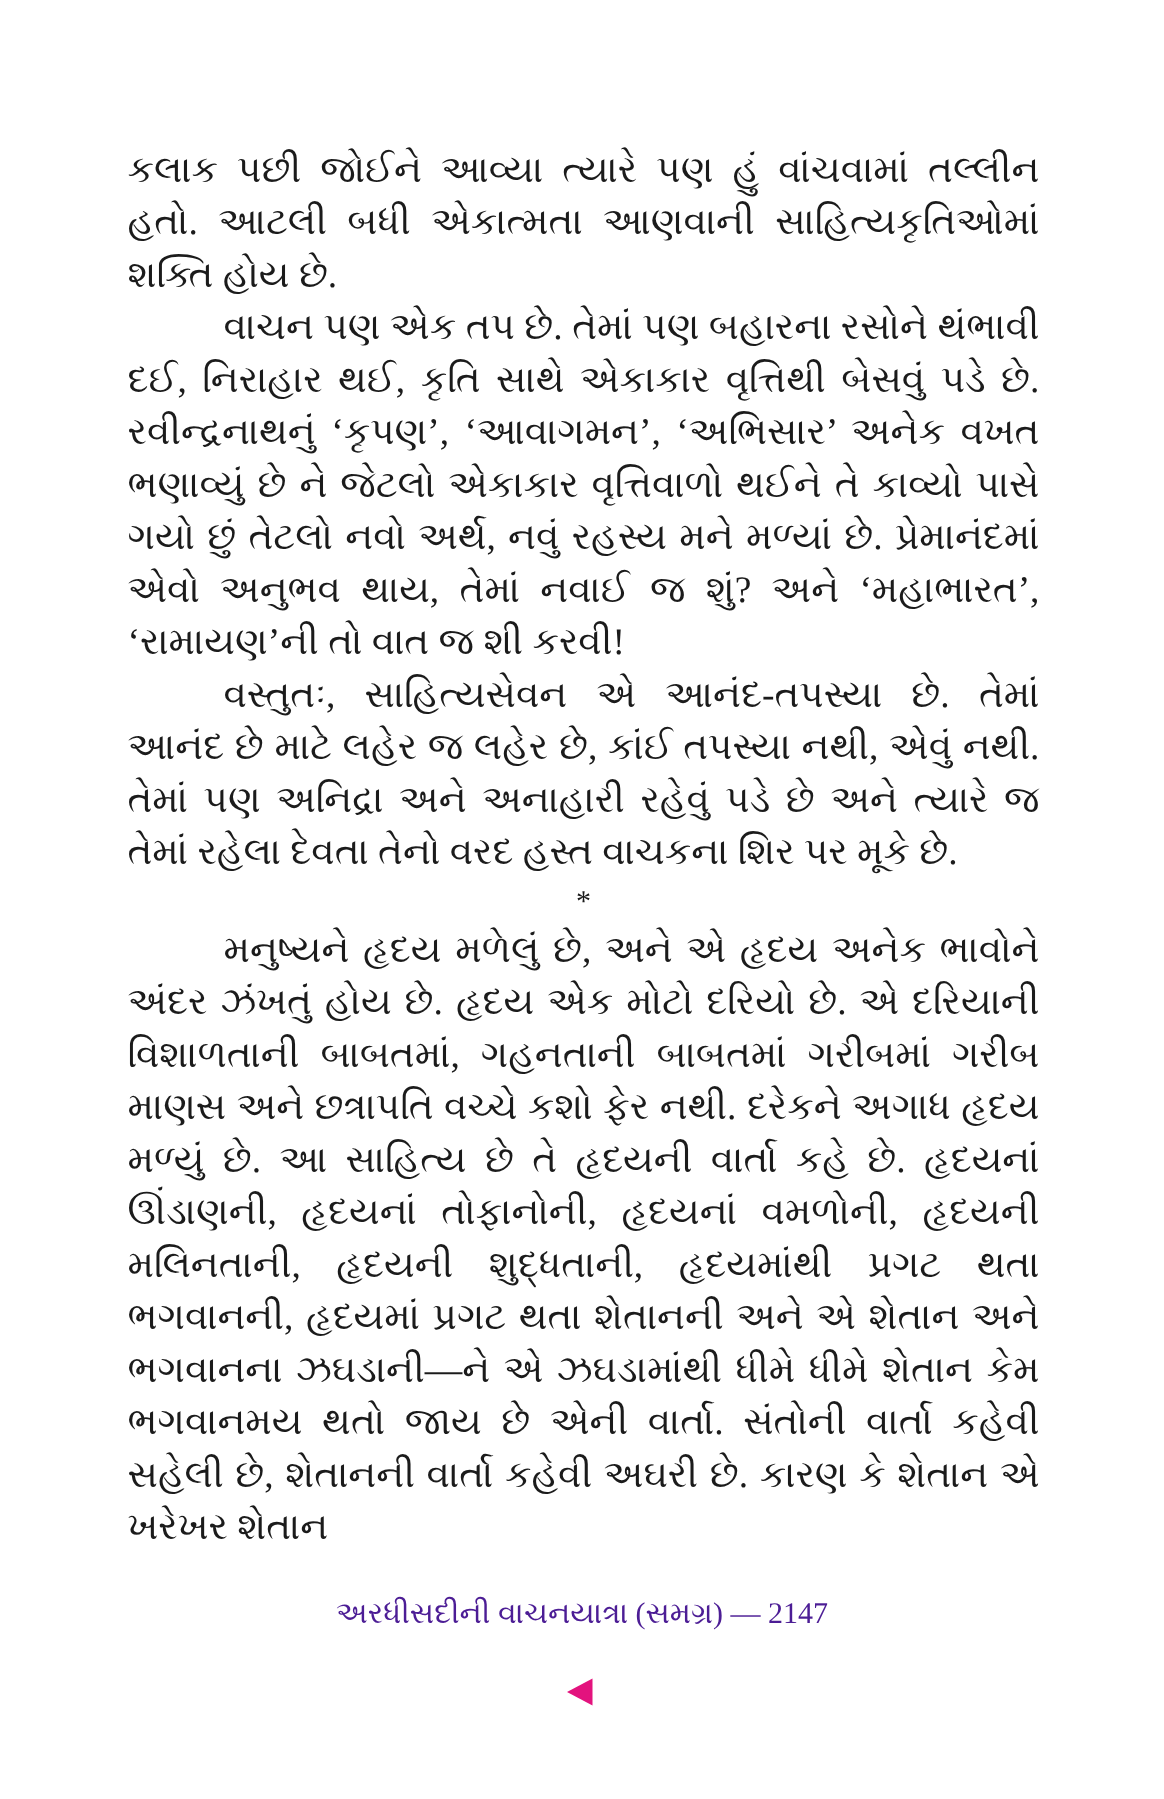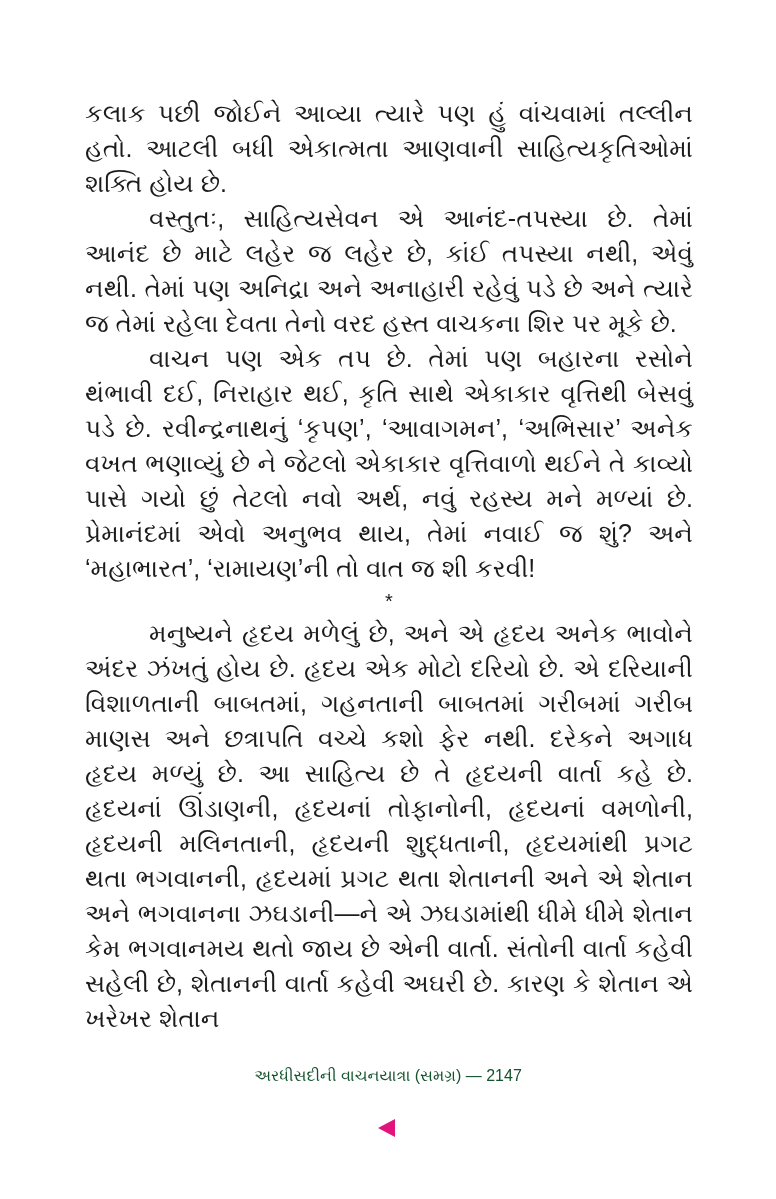--- a/index.html
+++ b/index.html
@@ -2,21 +2,21 @@
 <html lang="gu"><head>
 <meta charset="utf-8">
 <style>
   html, body { margin: 0; padding: 0; background: #e8e8e8; }
   .page {
     position: relative;
     width: 776px;
     height: 1199px;
     margin: 0 auto;
     background: #ffffff;
-    font-family: Liberation Sans, sans-serif;
+    font-family: Liberation Serif, serif;
     color: #1b1b1b;
     overflow: hidden;
   }
   .text-block {
     position: absolute;
     left: 85px;
     top: 96px;
     width: 608px;
     font-size: 25px;
     line-height: 35px;
@@ -30,44 +30,44 @@
     line-height: 30px;
     margin: 2px 0 3px 0;
     text-indent: 0 !important;
   }
   .footer {
     position: absolute;
     left: 0;
     right: 0;
     top: 1066px;
     text-align: center;
-    font-size: 16px;
+    font-size: 20px;
     line-height: 20px;
-    color: #14532d;
+    color: #4c1d95;
   }
   .back-triangle {
     position: absolute;
     top: 1119px;
     left: 378px;
     width: 0;
     height: 0;
     border-top: 9px solid transparent;
     border-bottom: 9px solid transparent;
     border-right: 17px solid #e3137e; 
   }
 </style>
 </head>
 <body>
 
 <div class="page" style="background: rgb(255, 255, 255); color: rgb(27, 27, 27);">
 
   <div class="text-block">
     <p>કલાક પછી જોઈને આવ્યા ત્યારે પણ હું વાંચવામાં તલ્લીન હતો. આટલી બધી એકાત્મતા આણવાની સાહિત્યકૃતિઓમાં શક્તિ હોય છે.</p>
+    <p class="indent">વાચન પણ એક તપ છે. તેમાં પણ બહારના રસોને થંભાવી દઈ, નિરાહાર થઈ, કૃતિ સાથે એકાકાર વૃત્તિથી બેસવું પડે છે. રવીન્દ્રનાથનું ‘કૃપણ’, ‘આવાગમન’, ‘અભિસાર’ અનેક વખત ભણાવ્યું છે ને જેટલો એકાકાર વૃત્તિવાળો થઈને તે કાવ્યો પાસે ગયો છું તેટલો નવો અર્થ, નવું રહસ્ય મને મળ્યાં છે. પ્રેમાનંદમાં એવો અનુભવ થાય, તેમાં નવાઈ જ શું? અને ‘મહાભારત’, ‘રામાયણ’ની તો વાત જ શી કરવી!</p>
     <p class="indent">વસ્તુતઃ, સાહિત્યસેવન એ આનંદ-તપસ્યા છે. તેમાં આનંદ છે માટે લહેર જ લહેર છે, કાંઈ તપસ્યા નથી, એવું નથી. તેમાં પણ અનિદ્રા અને અનાહારી રહેવું પડે છે અને ત્યારે જ તેમાં રહેલા દેવતા તેનો વરદ હસ્ત વાચકના શિર પર મૂકે છે.</p>
-    <p class="indent">વાચન પણ એક તપ છે. તેમાં પણ બહારના રસોને થંભાવી દઈ, નિરાહાર થઈ, કૃતિ સાથે એકાકાર વૃત્તિથી બેસવું પડે છે. રવીન્દ્રનાથનું ‘કૃપણ’, ‘આવાગમન’, ‘અભિસાર’ અનેક વખત ભણાવ્યું છે ને જેટલો એકાકાર વૃત્તિવાળો થઈને તે કાવ્યો પાસે ગયો છું તેટલો નવો અર્થ, નવું રહસ્ય મને મળ્યાં છે. પ્રેમાનંદમાં એવો અનુભવ થાય, તેમાં નવાઈ જ શું? અને ‘મહાભારત’, ‘રામાયણ’ની તો વાત જ શી કરવી!</p>
     <p class="separator">*</p>
     <p class="indent">મનુષ્યને હૃદય મળેલું છે, અને એ હૃદય અનેક ભાવોને અંદર ઝંખતું હોય છે. હૃદય એક મોટો દરિયો છે. એ દરિયાની વિશાળતાની બાબતમાં, ગહનતાની બાબતમાં ગરીબમાં ગરીબ માણસ અને છત્રાપતિ વચ્ચે કશો ફેર નથી. દરેકને અગાધ હૃદય મળ્યું છે. આ સાહિત્ય છે તે હૃદયની વાર્તા કહે છે. હૃદયનાં ઊંડાણની, હૃદયનાં તોફાનોની, હૃદયનાં વમળોની, હૃદયની મલિનતાની, હૃદયની શુદ્ધતાની, હૃદયમાંથી પ્રગટ થતા ભગવાનની, હૃદયમાં પ્રગટ થતા શેતાનની અને એ શેતાન અને ભગવાનના ઝઘડાની—ને એ ઝઘડામાંથી ધીમે ધીમે શેતાન કેમ ભગવાનમય થતો જાય છે એની વાર્તા. સંતોની વાર્તા કહેવી સહેલી છે, શેતાનની વાર્તા કહેવી અઘરી છે. કારણ કે શેતાન એ ખરેખર શેતાન</p>
   </div>
 
   <div class="footer">અરધીસદીની વાચનયાત્રા (સમગ્ર) — 2147</div>
 
   <div class="back-triangle" style="border-right-color: rgb(227, 19, 126);"></div>
 
 </div>
 

